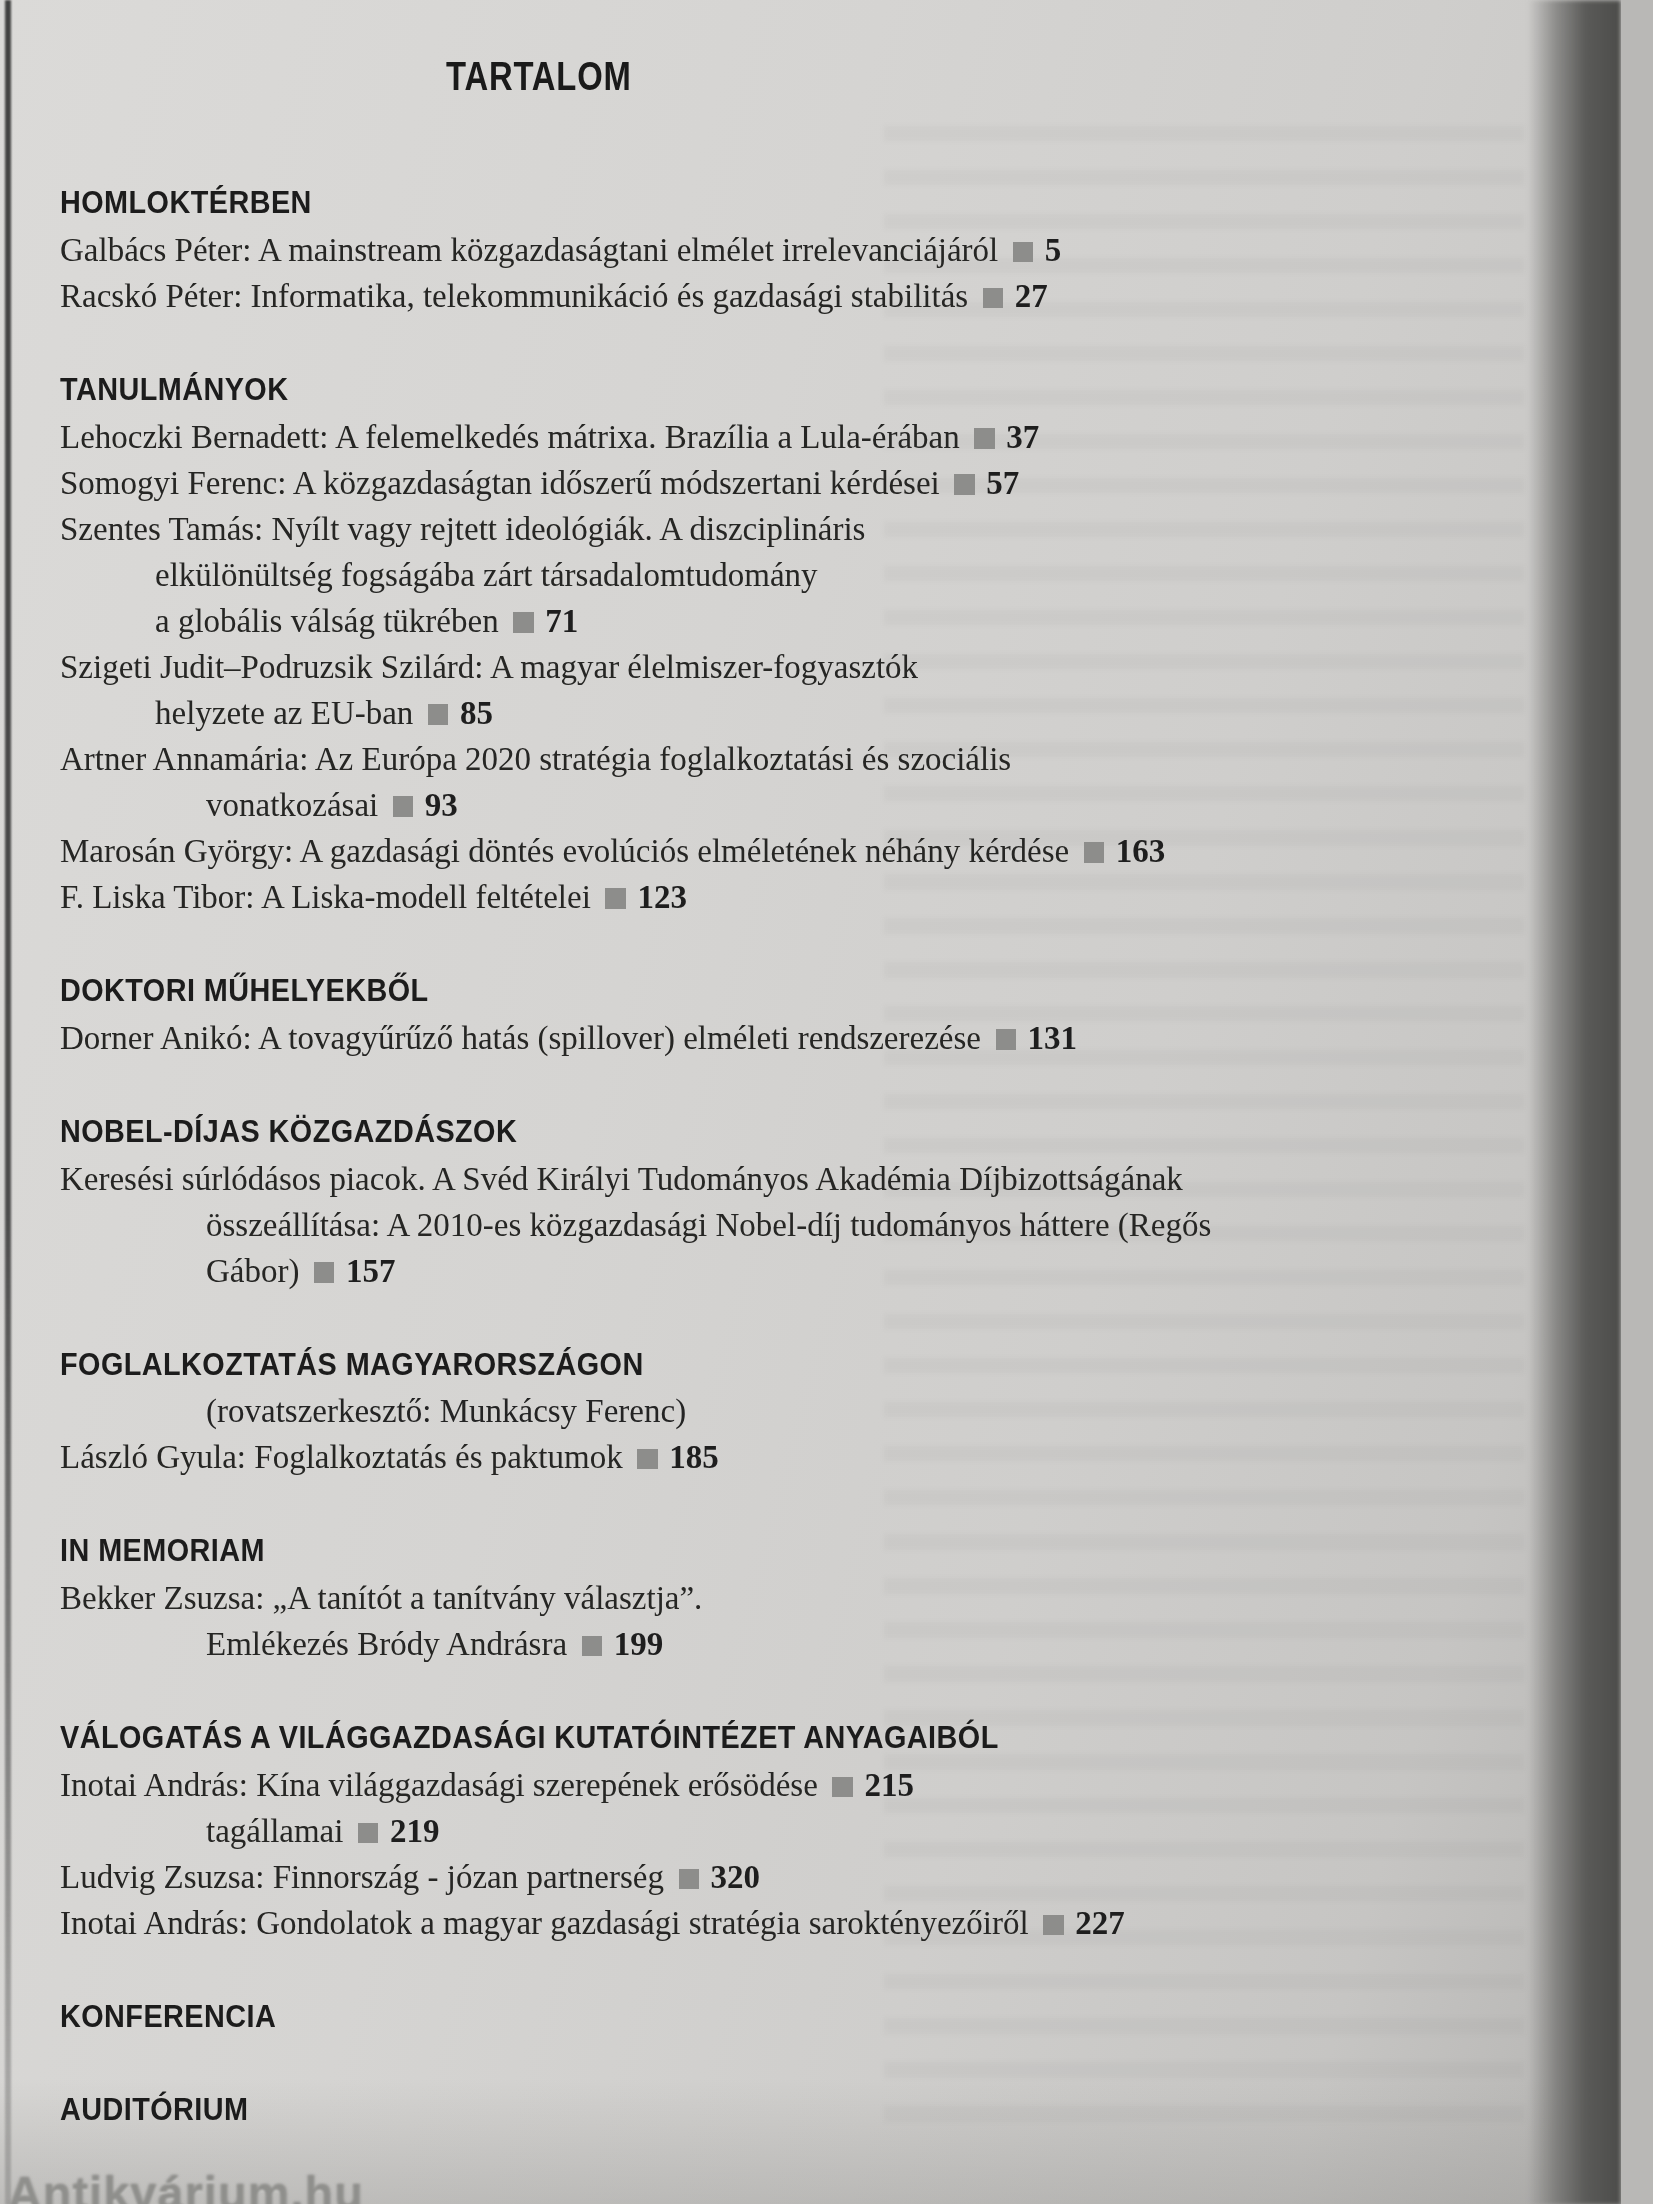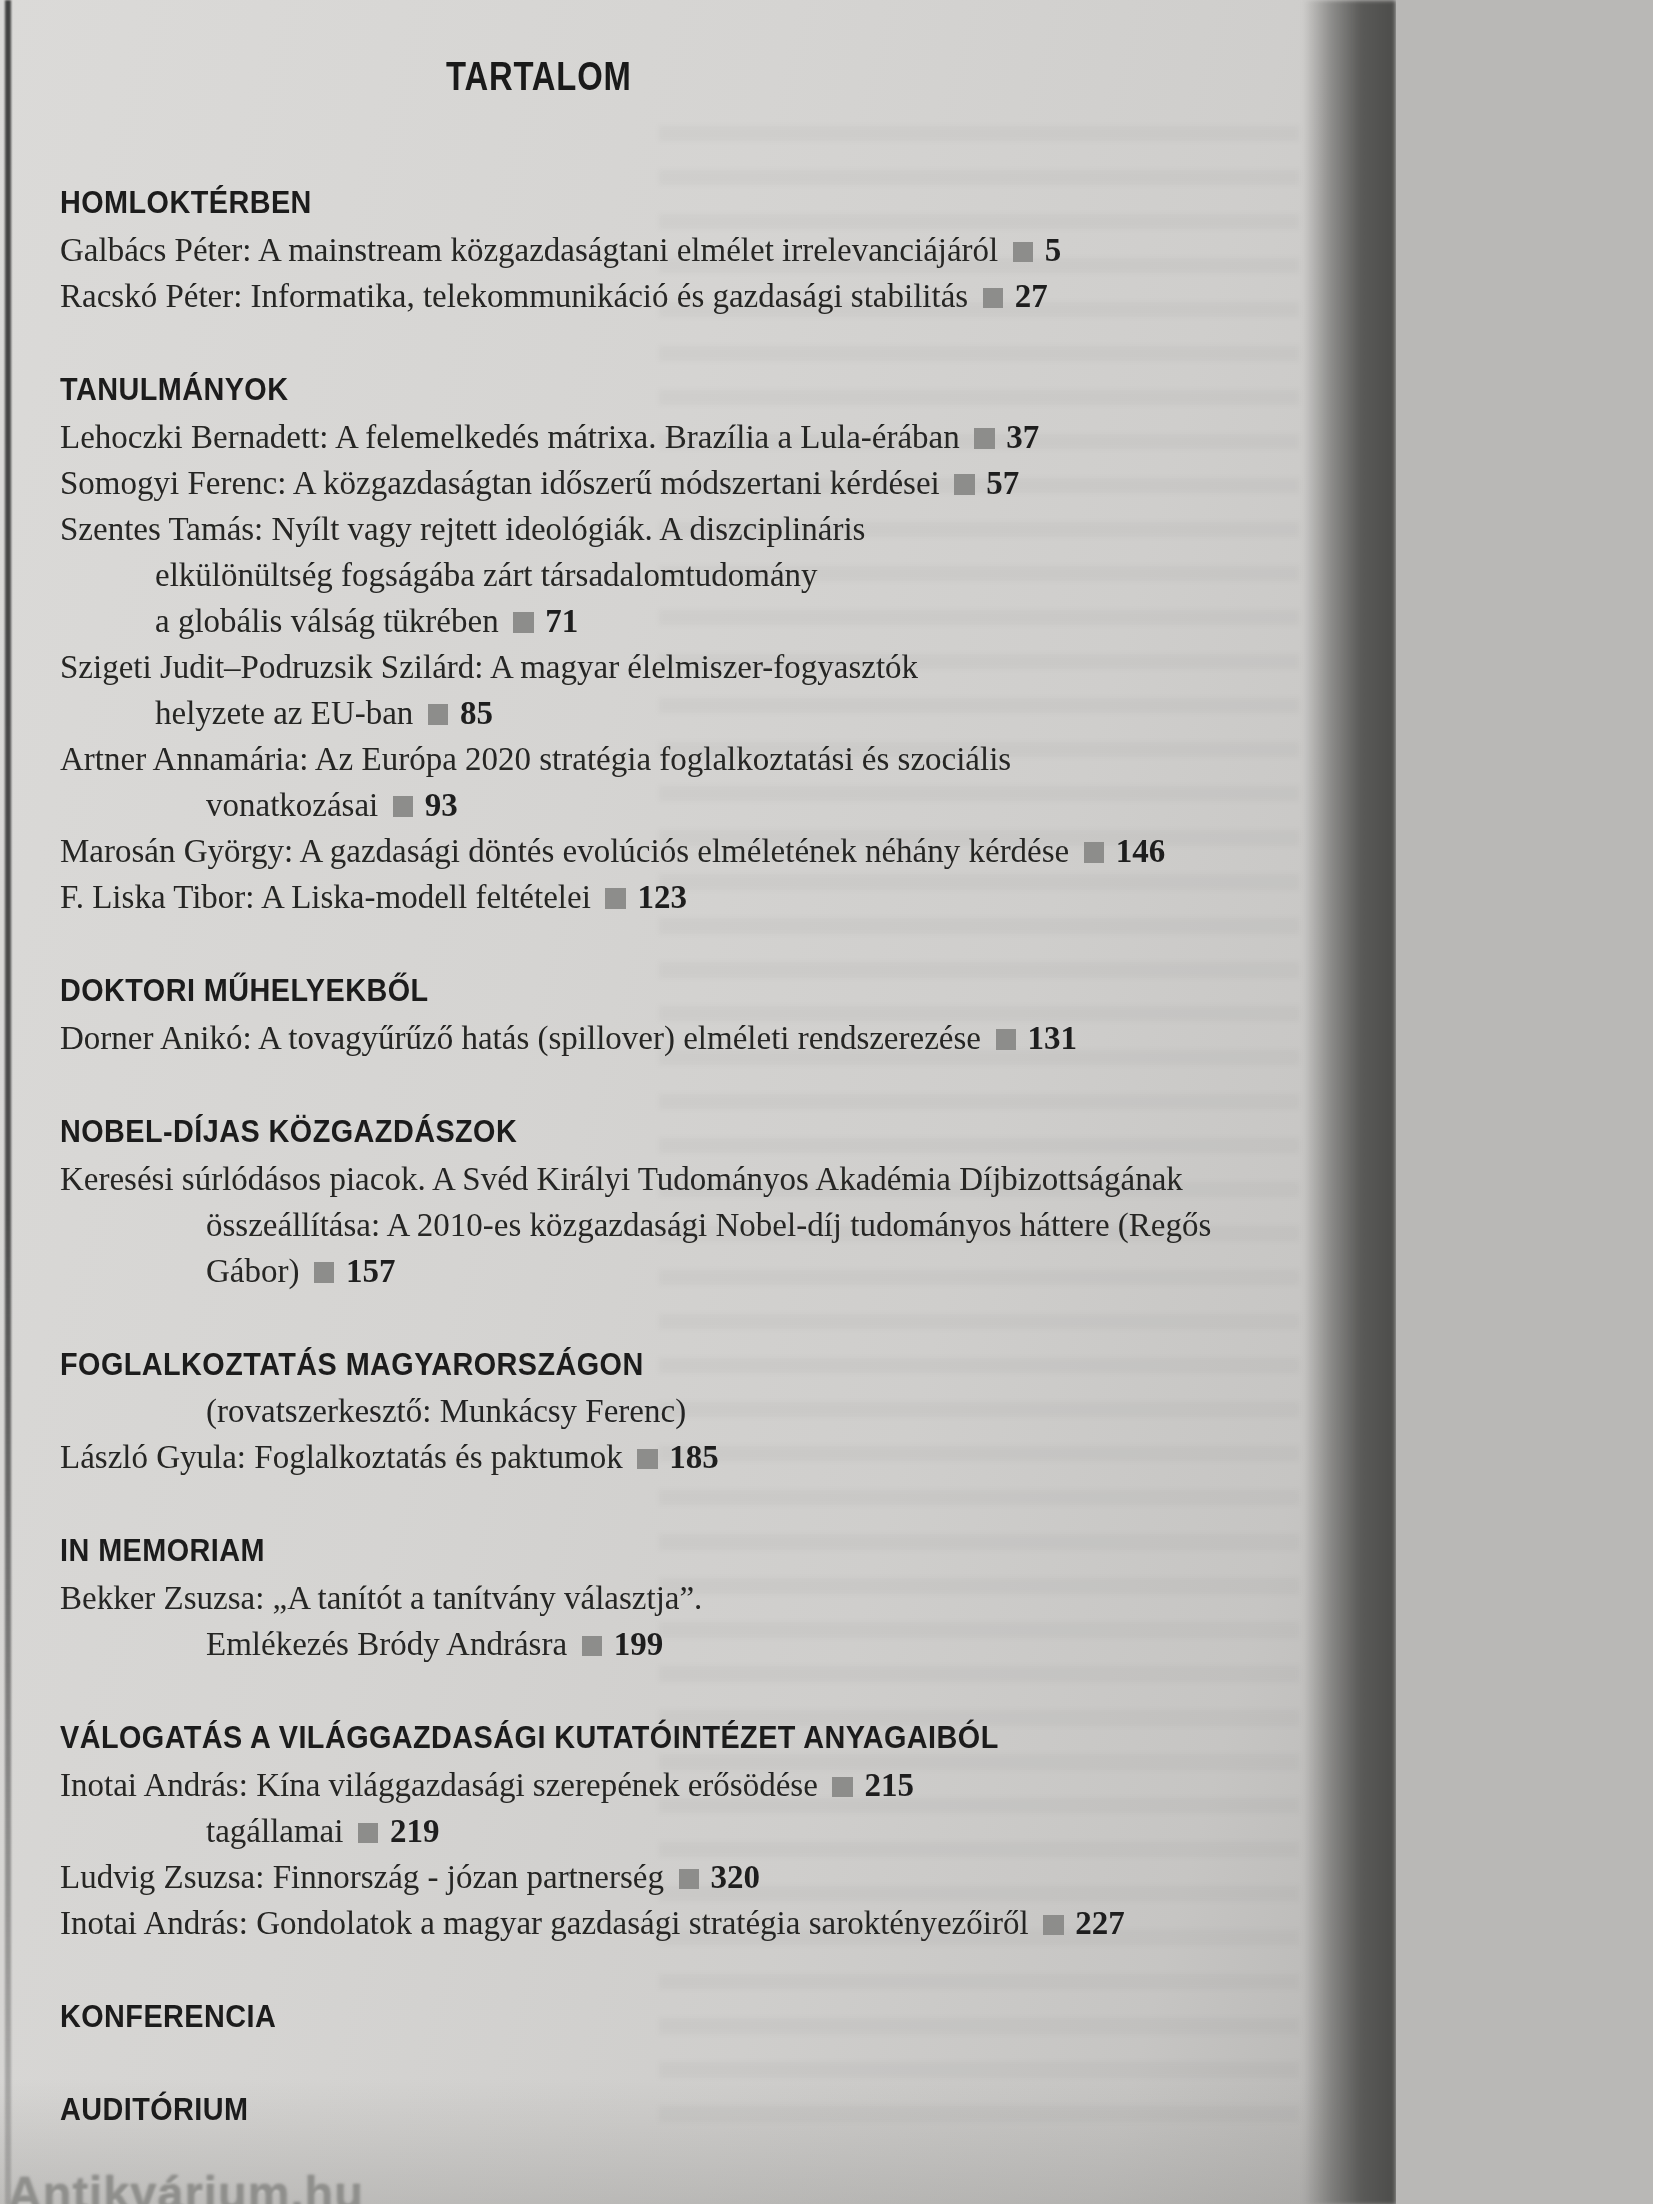--- a/index.html
+++ b/index.html
@@ -1,18 +1,18 @@
 <!DOCTYPE html>
 <html lang="hu"><head>
 <meta charset="utf-8">
 <style>
   html,body{margin:0;padding:0;}
   body{width:1654px;height:2205px;overflow:hidden;background:#b9b8b6;}
   .page{
-    position:relative;width:1396px;height:2205px;overflow:hidden;
+    position:relative;width:1621px;height:2205px;overflow:hidden;
     background:
       linear-gradient(to top, rgba(150,149,146,.38) 0px, rgba(150,149,146,0) 126px),
       linear-gradient(105deg,#dbdad8 0%,#d5d4d2 40%,#cfcecc 65%,#c6c5c3 85%,#b8b7b5 97%);
     font-family:"Liberation Serif", serif;
     color:#242424;
   }
   
   .gutter{
     position:absolute;top:0;right:0;width:93px;height:100%;
     background:linear-gradient(to right, rgba(80,80,78,0) 0%, rgba(90,90,88,.55) 30%, #5a5a58 62%, #4c4c4a 100%);
@@ -85,21 +85,21 @@
       <div class="sec-heading">TANULMÁNYOK</div>
       <div class="line"><span>Lehoczki Bernadett: A felemelkedés mátrixa. Brazília a Lula-érában</span><span class="bullet"></span><span class="pg">37</span></div>
       <div class="line"><span>Somogyi Ferenc: A közgazdaságtan időszerű módszertani kérdései</span><span class="bullet"></span><span class="pg">57</span></div>
       <div class="line"><span>Szentes Tamás: Nyílt vagy rejtett ideológiák. A diszciplináris</span></div>
       <div class="line ind"><span>elkülönültség fogságába zárt társadalomtudomány</span></div>
       <div class="line ind"><span>a globális válság tükrében</span><span class="bullet"></span><span class="pg">71</span></div>
       <div class="line"><span>Szigeti Judit–Podruzsik Szilárd: A magyar élelmiszer-fogyasztók</span></div>
       <div class="line ind"><span>helyzete az EU-ban</span><span class="bullet"></span><span class="pg">85</span></div>
       <div class="line"><span>Artner Annamária: Az Európa 2020 stratégia foglalkoztatási és szociális</span></div>
       <div class="line ind2"><span>vonatkozásai</span><span class="bullet"></span><span class="pg">93</span></div>
-      <div class="line"><span>Marosán György: A gazdasági döntés evolúciós elméletének néhány kérdése</span><span class="bullet"></span><span class="pg">146</span></div>
+      <div class="line"><span>Marosán György: A gazdasági döntés evolúciós elméletének néhány kérdése</span><span class="bullet"></span><span class="pg">163</span></div>
       <div class="line"><span>F. Liska Tibor: A Liska-modell feltételei</span><span class="bullet"></span><span class="pg">123</span></div>
     </div>
 
     <div class="sec">
       <div class="sec-heading">DOKTORI MŰHELYEKBŐL</div>
       <div class="line"><span>Dorner Anikó: A tovagyűrűző hatás (spillover) elméleti rendszerezése</span><span class="bullet"></span><span class="pg">131</span></div>
     </div>
 
     <div class="sec">
       <div class="sec-heading">NOBEL-DÍJAS KÖZGAZDÁSZOK</div>

